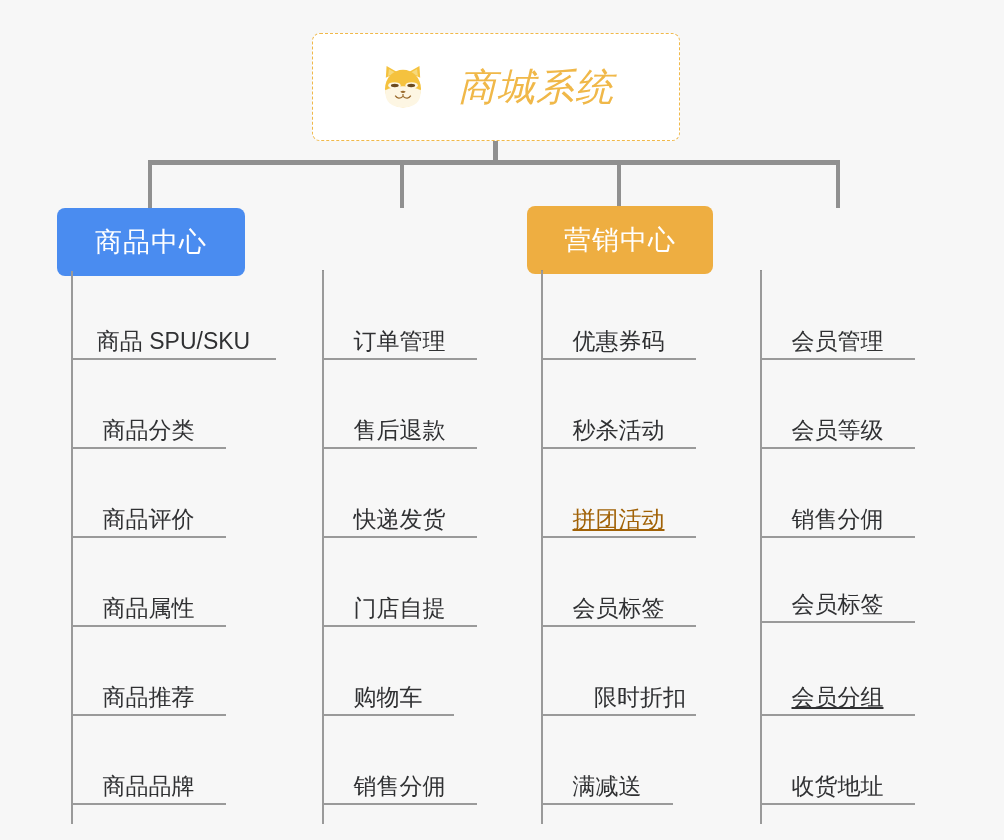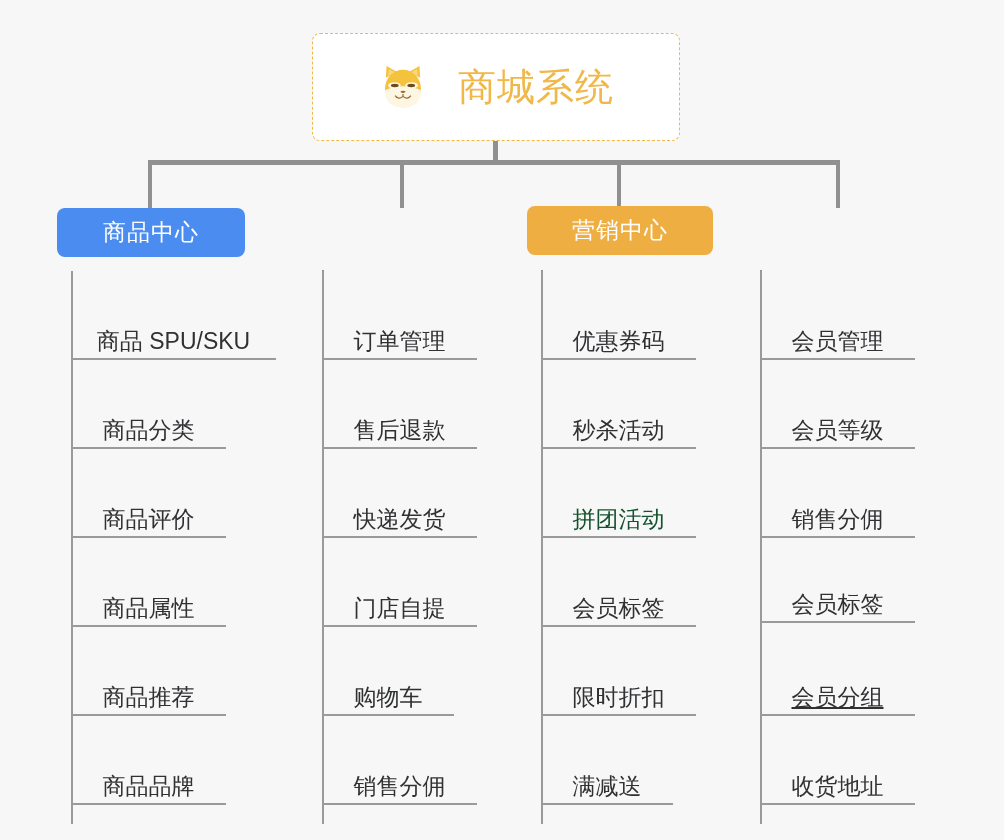--- a/index.html
+++ b/index.html
@@ -27,20 +27,21 @@
     width: 368px;
     height: 108px;
     box-sizing: border-box;
     background: #ffffff;
     border: 1px dashed #f0b849;
     border-radius: 8px;
     display: flex;
     align-items: center;
     justify-content: center;
     gap: 30px;
+    font-style: italic;
   }
   .root-title {
     color: #f0b849;
     font-size: 38px;
     line-height: 1;
     letter-spacing: 1px;
     white-space: nowrap;
   }
   .shiba-icon {
     width: 50px;
@@ -53,28 +54,28 @@
   .conn {
     position: absolute;
     background: #909090;
   }
   .conn-v { width: 4px; }
   .conn-h { height: 4px; }
 
   
   .cat-head {
     position: absolute;
-    height: 49px;
+    height: 68px;
     box-sizing: border-box;
     border-radius: 8px;
     display: flex;
     align-items: center;
     justify-content: center;
     color: #ffffff;
-    font-size: 23px;
+    font-size: 27px;
     letter-spacing: 1px;
     white-space: nowrap;
   }
 
   
   .branch {
     position: absolute;
     top: 271px;
   }
   .spine {
@@ -203,26 +204,26 @@
 
   <div class="branch" style="left:541px;">
     <div class="spine" style="background: rgb(154, 154, 154);"></div>
     <div class="leaf" style="top: 0px; width: 155px; border-bottom-color: rgb(154, 154, 154);">
       <span class="leaf-label" style="color: rgb(48, 49, 51);">优惠券码</span>
       </div>
     <div class="leaf" style="top: 89px; width: 155px; border-bottom-color: rgb(154, 154, 154);">
       <span class="leaf-label" style="color: rgb(48, 49, 51);">秒杀活动</span>
       </div>
     <div class="leaf" style="top: 178px; width: 155px; border-bottom-color: rgb(154, 154, 154);">
-      <span class="leaf-label" style="color: #14532d;">拼团活动</span>
+      <span class="leaf-label" style="color: #a16207; text-decoration: underline;">拼团活动</span>
       </div>
     <div class="leaf" style="top: 267px; width: 155px; border-bottom-color: rgb(154, 154, 154);">
       <span class="leaf-label" style="color: rgb(48, 49, 51);">会员标签</span>
       </div>
-    <div class="leaf" style="top: 356px; width: 155px; border-bottom-color: rgb(154, 154, 154);">
+    <div class="leaf" style="top: 356px; width: 155px; border-bottom-color: rgb(154, 154, 154); justify-content: flex-end;">
       <span class="leaf-label" style="color: rgb(48, 49, 51);">限时折扣</span>
       </div>
     <div class="leaf" style="top: 445px; width: 132px; border-bottom-color: rgb(154, 154, 154);">
       <span class="leaf-label" style="color: rgb(48, 49, 51);">满减送</span>
       </div>
   </div>
 
   <div class="branch" style="left:760px;">
     <div class="spine" style="background: rgb(154, 154, 154);"></div>
     <div class="leaf" style="top: 0px; width: 155px; border-bottom-color: rgb(154, 154, 154);">

